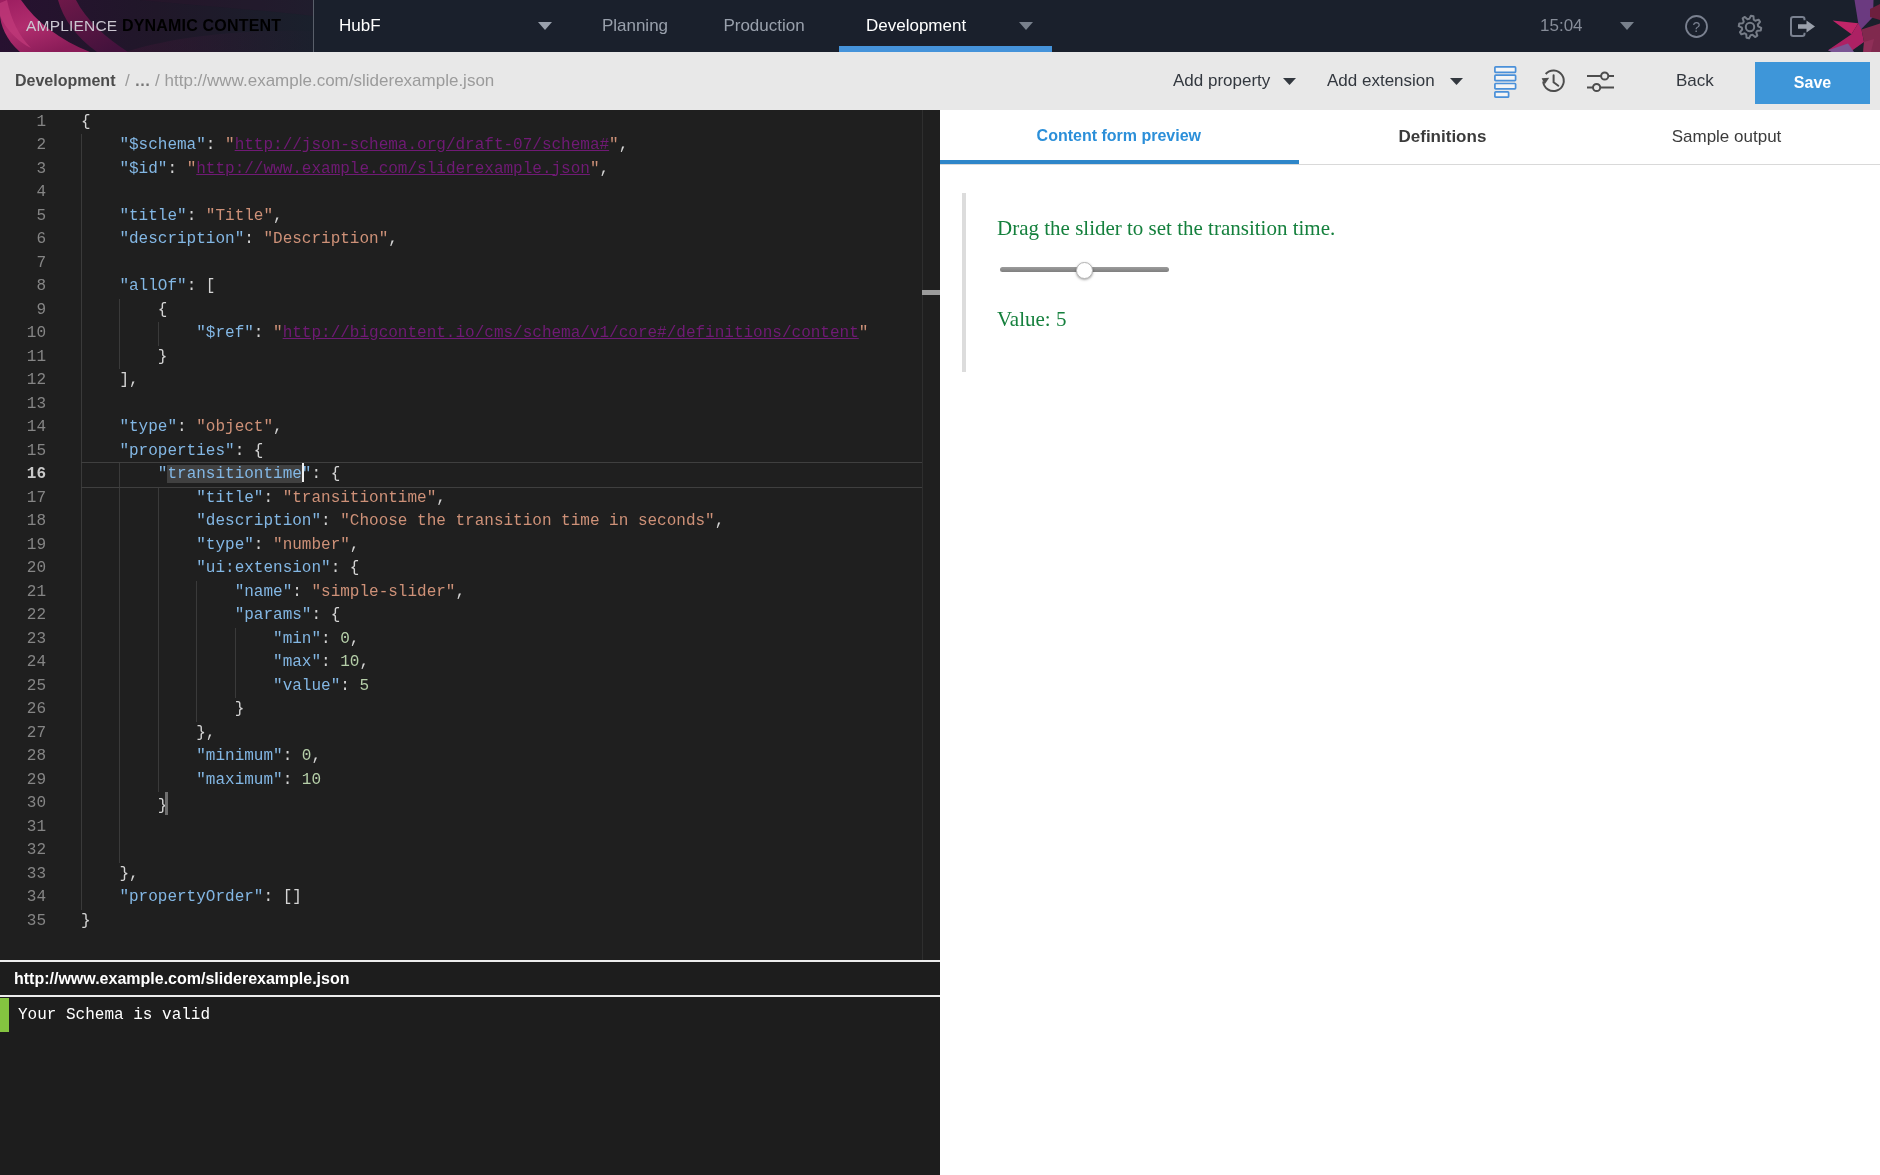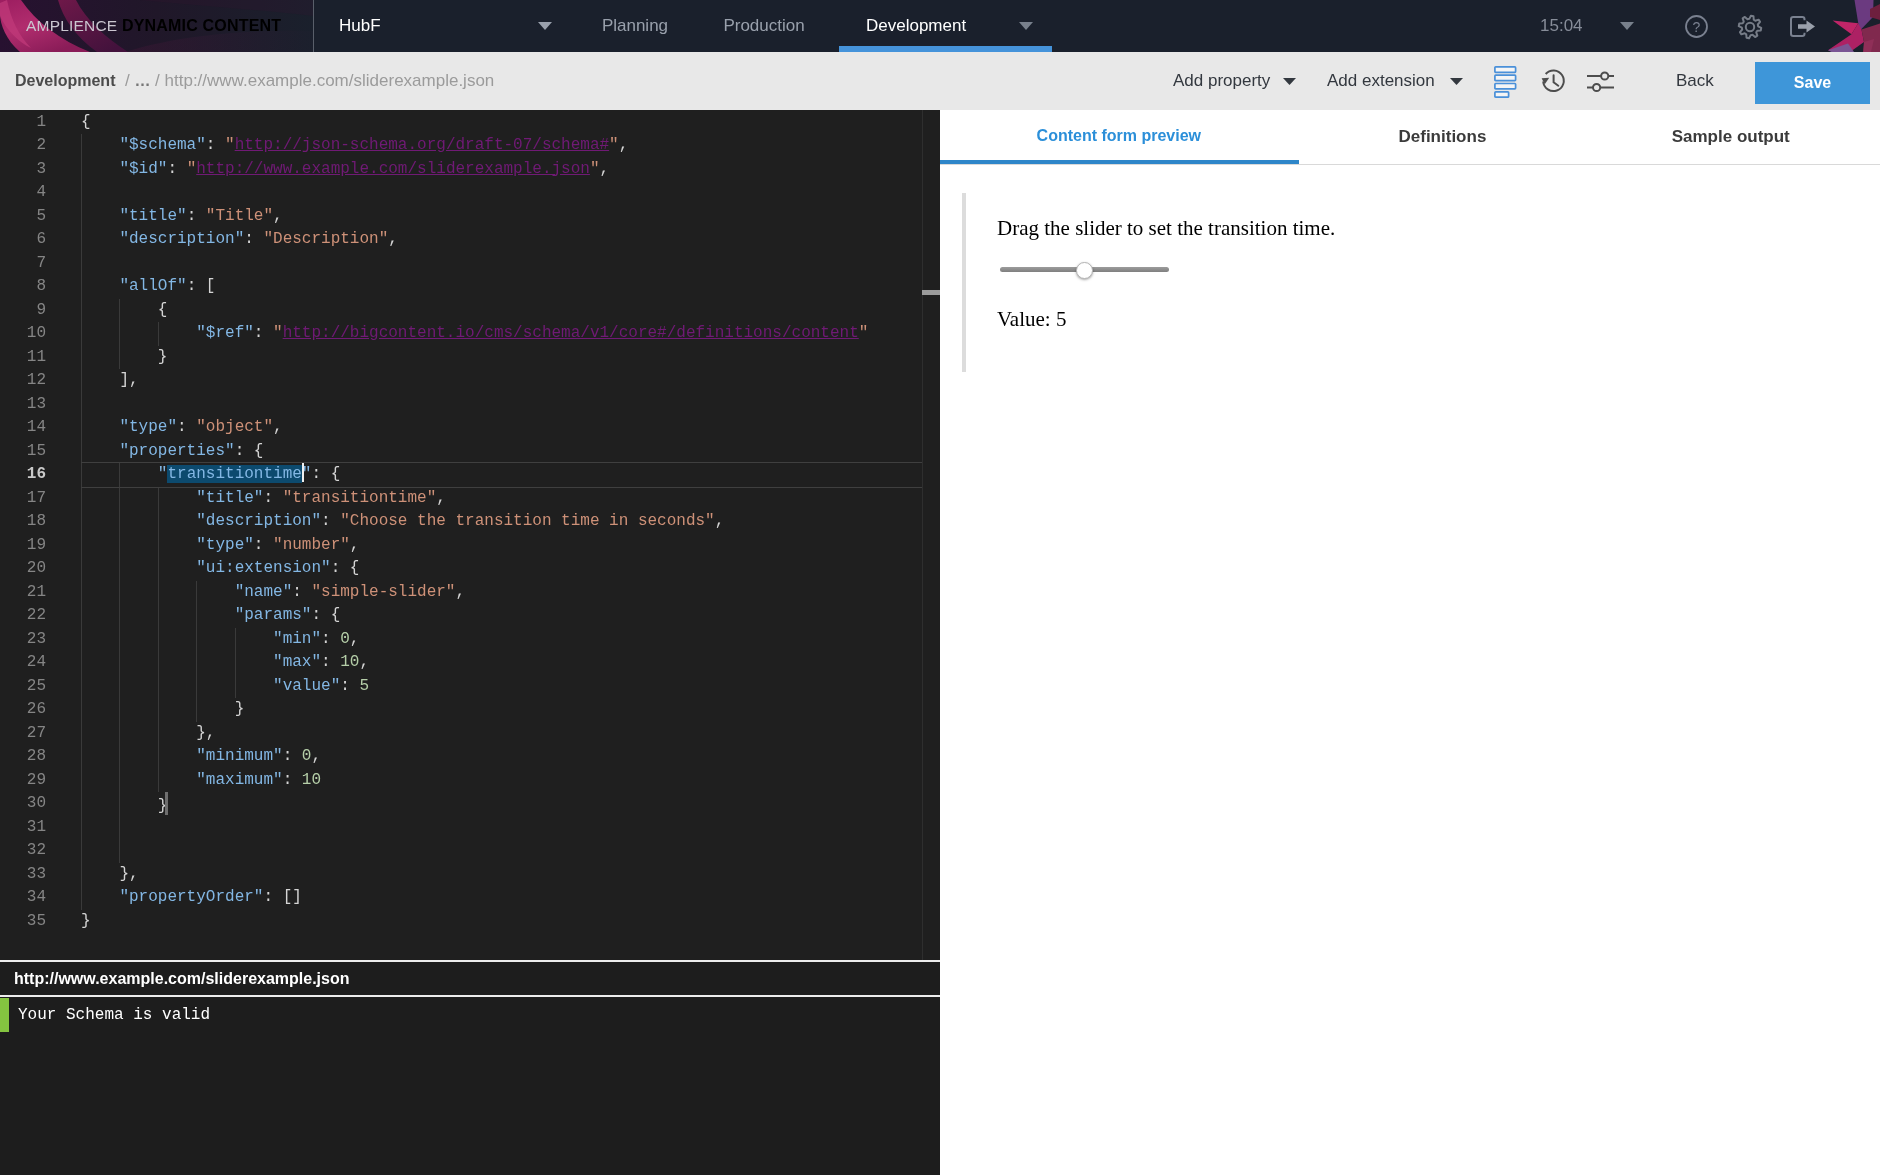--- a/index.html
+++ b/index.html
@@ -22,42 +22,42 @@
   font-family:"Liberation Mono",monospace;font-size:16px}
 .gl {height:23.5px;line-height:23.5px}
 .gl.glc {color:#c8c8c8;font-weight:bold}
 #code {position:absolute;left:81px;top:110.5px;font-family:"Liberation Mono",monospace;font-size:16px;color:#d4d4d4}
 .cl {height:23.5px;line-height:23.5px;white-space:pre}
 .k {color:#83b7e4}
 .s {color:#ce9178}
 .u {color:#701a75;text-decoration:underline}
 .n {color:#b5cea8}
 .p {color:#d4d4d4}
-.hl {color:#83b7e4;background:#0c4a6e}
+.hl {color:#83b7e4;background:#404040}
 .crt {display:inline-block;width:2px;height:19px;background:#f0f0f0;vertical-align:-4px;margin-right:-2px}
 .gcur {display:inline-block;width:3px;height:23px;background:#6e6e6e;vertical-align:-5px;margin-left:-2.5px}
 .ig {position:absolute;width:1px;background:#3a3a3a}
 #cline-t {position:absolute;left:81px;top:462.0px;width:841px;height:1px;background:#3f3f3f}
 #cline-b {position:absolute;left:81px;top:486.5px;width:841px;height:1px;background:#3f3f3f}
 #sbline {position:absolute;left:922px;top:110px;width:1px;height:850px;background:#2e2e2e}
 #sbthumb {position:absolute;left:922px;top:290px;width:18px;height:4.5px;background:#9b9b9b}
 #botline1 {position:absolute;left:0;top:959.5px;width:940px;height:2.2px;background:#ededed}
 #bothead {position:absolute;left:0;top:961.7px;width:940px;height:33px;background:#1d1d1d;
   color:#fff;font-size:16px;font-weight:bold;line-height:33px}
 #botline2 {position:absolute;left:0;top:994.7px;width:940px;height:2.2px;background:#ededed}
 #botrest {position:absolute;left:0;top:996.9px;width:940px;height:178.1px;background:#1d1d1d}
 #greenbar {position:absolute;left:0;top:998px;width:9px;height:34px;background:#84c340}
 #validmsg {position:absolute;left:18px;top:998px;height:34px;line-height:34px;color:#fff;
   font-family:"Liberation Mono",monospace;font-size:16px}
 #rpanel {position:absolute;left:940px;top:110px;width:940px;height:1065px;background:#fff}
 #tabborder {position:absolute;left:940px;top:163.5px;width:940px;height:1.5px;background:#d9d9d9}
 #tabul {position:absolute;left:940px;top:160px;width:359px;height:3.5px;background:#2e86c9}
 .rtab {position:absolute;top:127px;font-size:16px;font-weight:bold;color:#3b3b3b}
 #formbar {position:absolute;left:962px;top:193px;width:4.3px;height:179px;background:#dcdcdc}
-.serif {position:absolute;font-family:"Liberation Serif",serif;color:#000000}
+.serif {position:absolute;font-family:"Liberation Serif",serif;color:#15803d}
 #slider {position:absolute;left:1000px;top:267px;width:168.5px;height:5px;border-radius:2.5px;
   background:linear-gradient(#9c9c9c,#7f7f7f)}
 #thumb {position:absolute;left:1075.5px;top:261.5px;width:17px;height:17px;border-radius:50%;
   background:#fff;border:1px solid #b5b5b5;box-shadow:0 1px 2.5px rgba(0,0,0,0.35)}
 </style></head>
 <body>
 <div id="editor"></div>
 <div id="gut">
 <div class="gl">1</div>
 <div class="gl">2</div>
@@ -148,21 +148,21 @@
 <div id="botline2"></div>
 <div id="botrest"></div>
 <div id="greenbar"></div>
 <div id="validmsg">Your Schema is valid</div>
 
 <div id="rpanel"></div>
 <div id="tabborder"></div>
 <div id="tabul"></div>
 <div class="rtab" style="left:1036.6px;color:#2b8fd9">Content form preview</div>
 <div class="rtab" style="left:1398.5px;font-weight:bold;font-size:17px">Definitions</div>
-<div class="rtab" style="left:1671.7px;font-weight:bold;font-size:17px">Sample output</div>
+<div class="rtab" style="left:1671.7px;font-weight:normal;font-size:17px">Sample output</div>
 <div id="formbar"></div>
 <div class="serif" style="left:997px;top:215.5px;font-size:21px">Drag the slider to set the transition time.</div>
 <div id="slider"></div>
 <div id="thumb"></div>
 <div class="serif" style="left:997px;top:306.5px;font-size:21px">Value: 5</div>
 
 <div id="nav"></div>
 <svg class="abs" style="left:0;top:0" width="313" height="52" viewBox="0 0 313 52">
  <defs>
   <linearGradient id="bgg" x1="0" y1="0" x2="1" y2="0">

